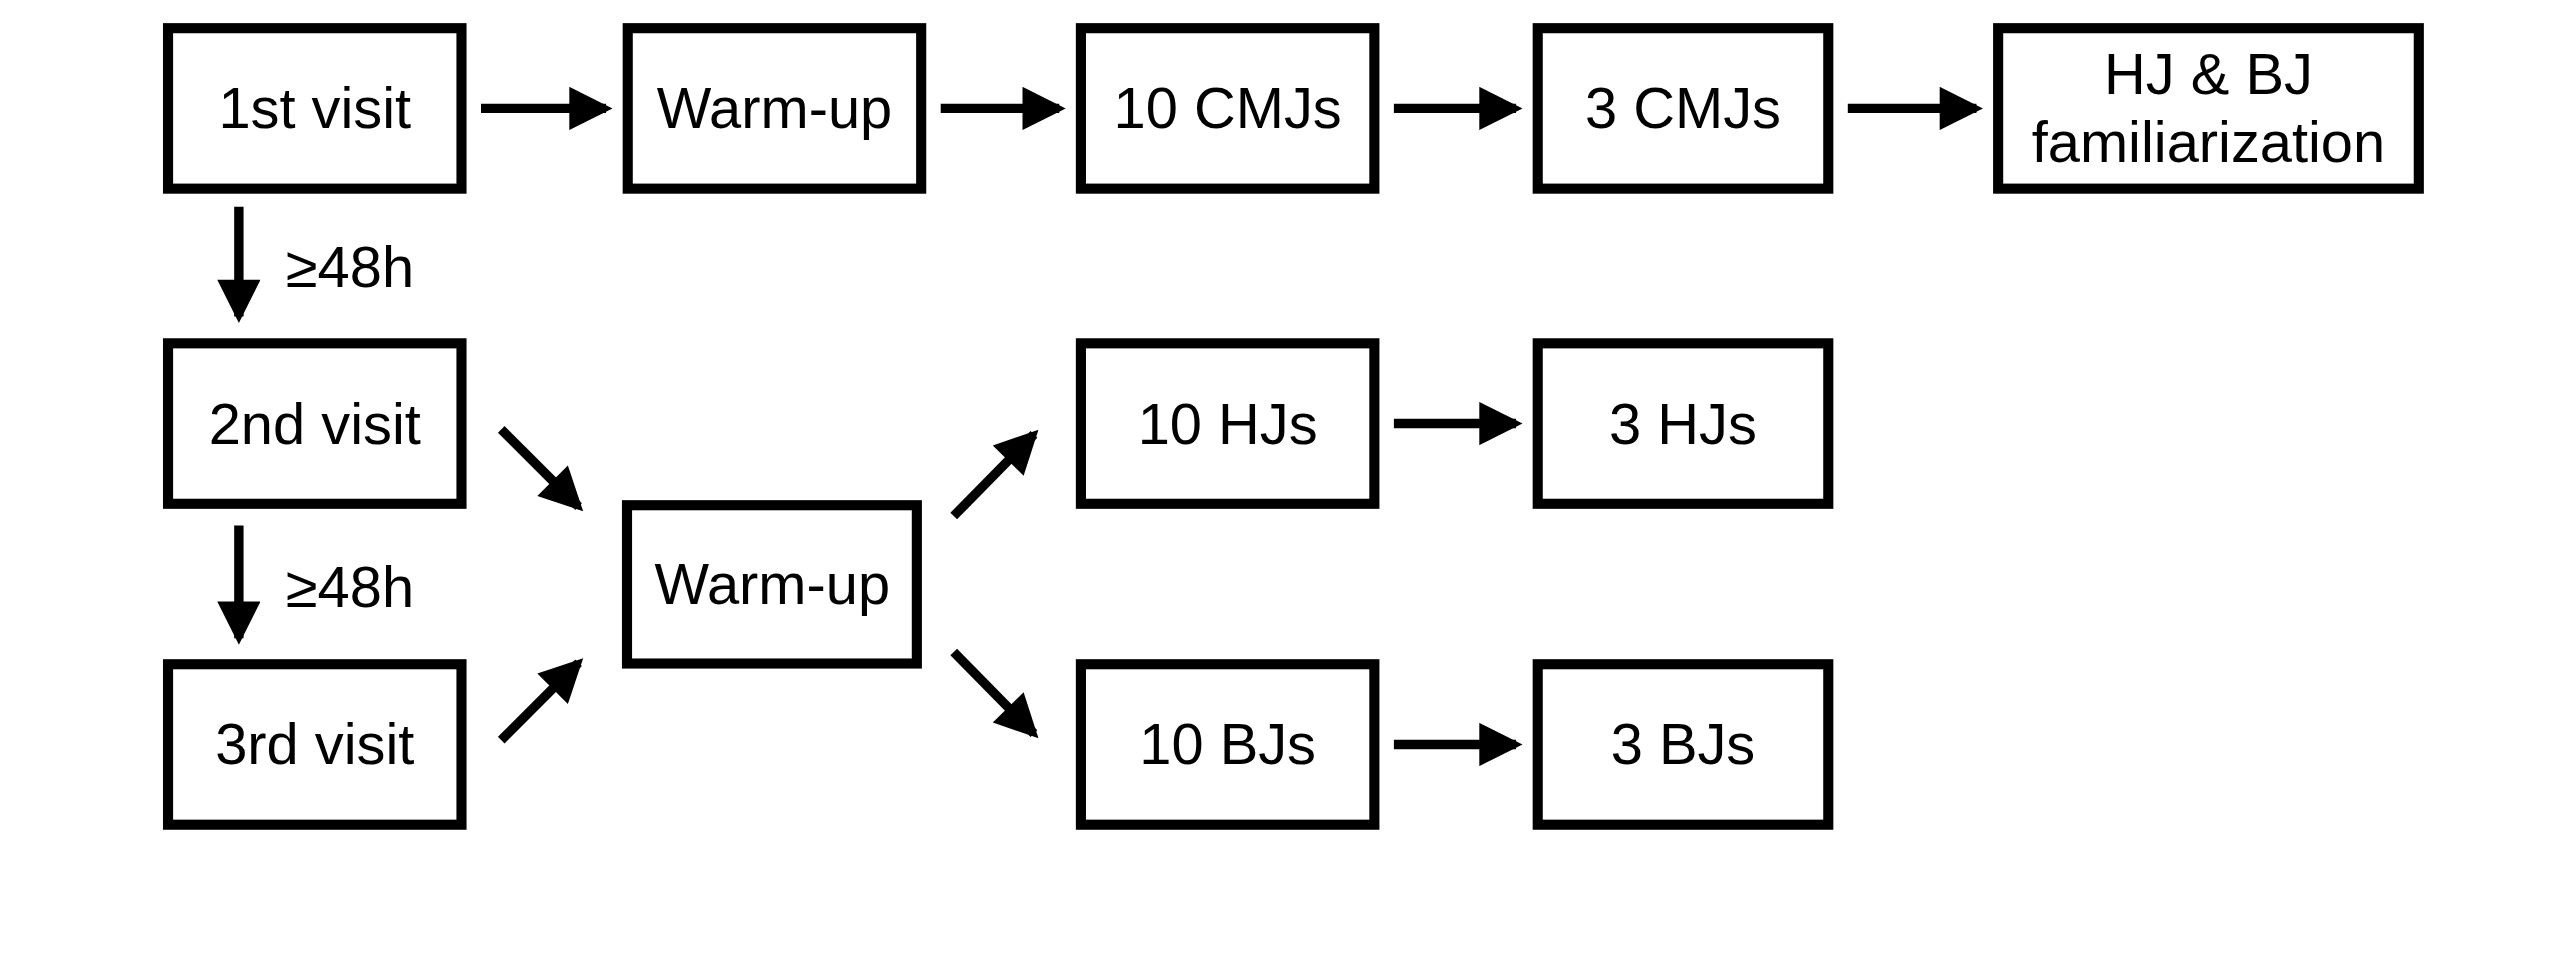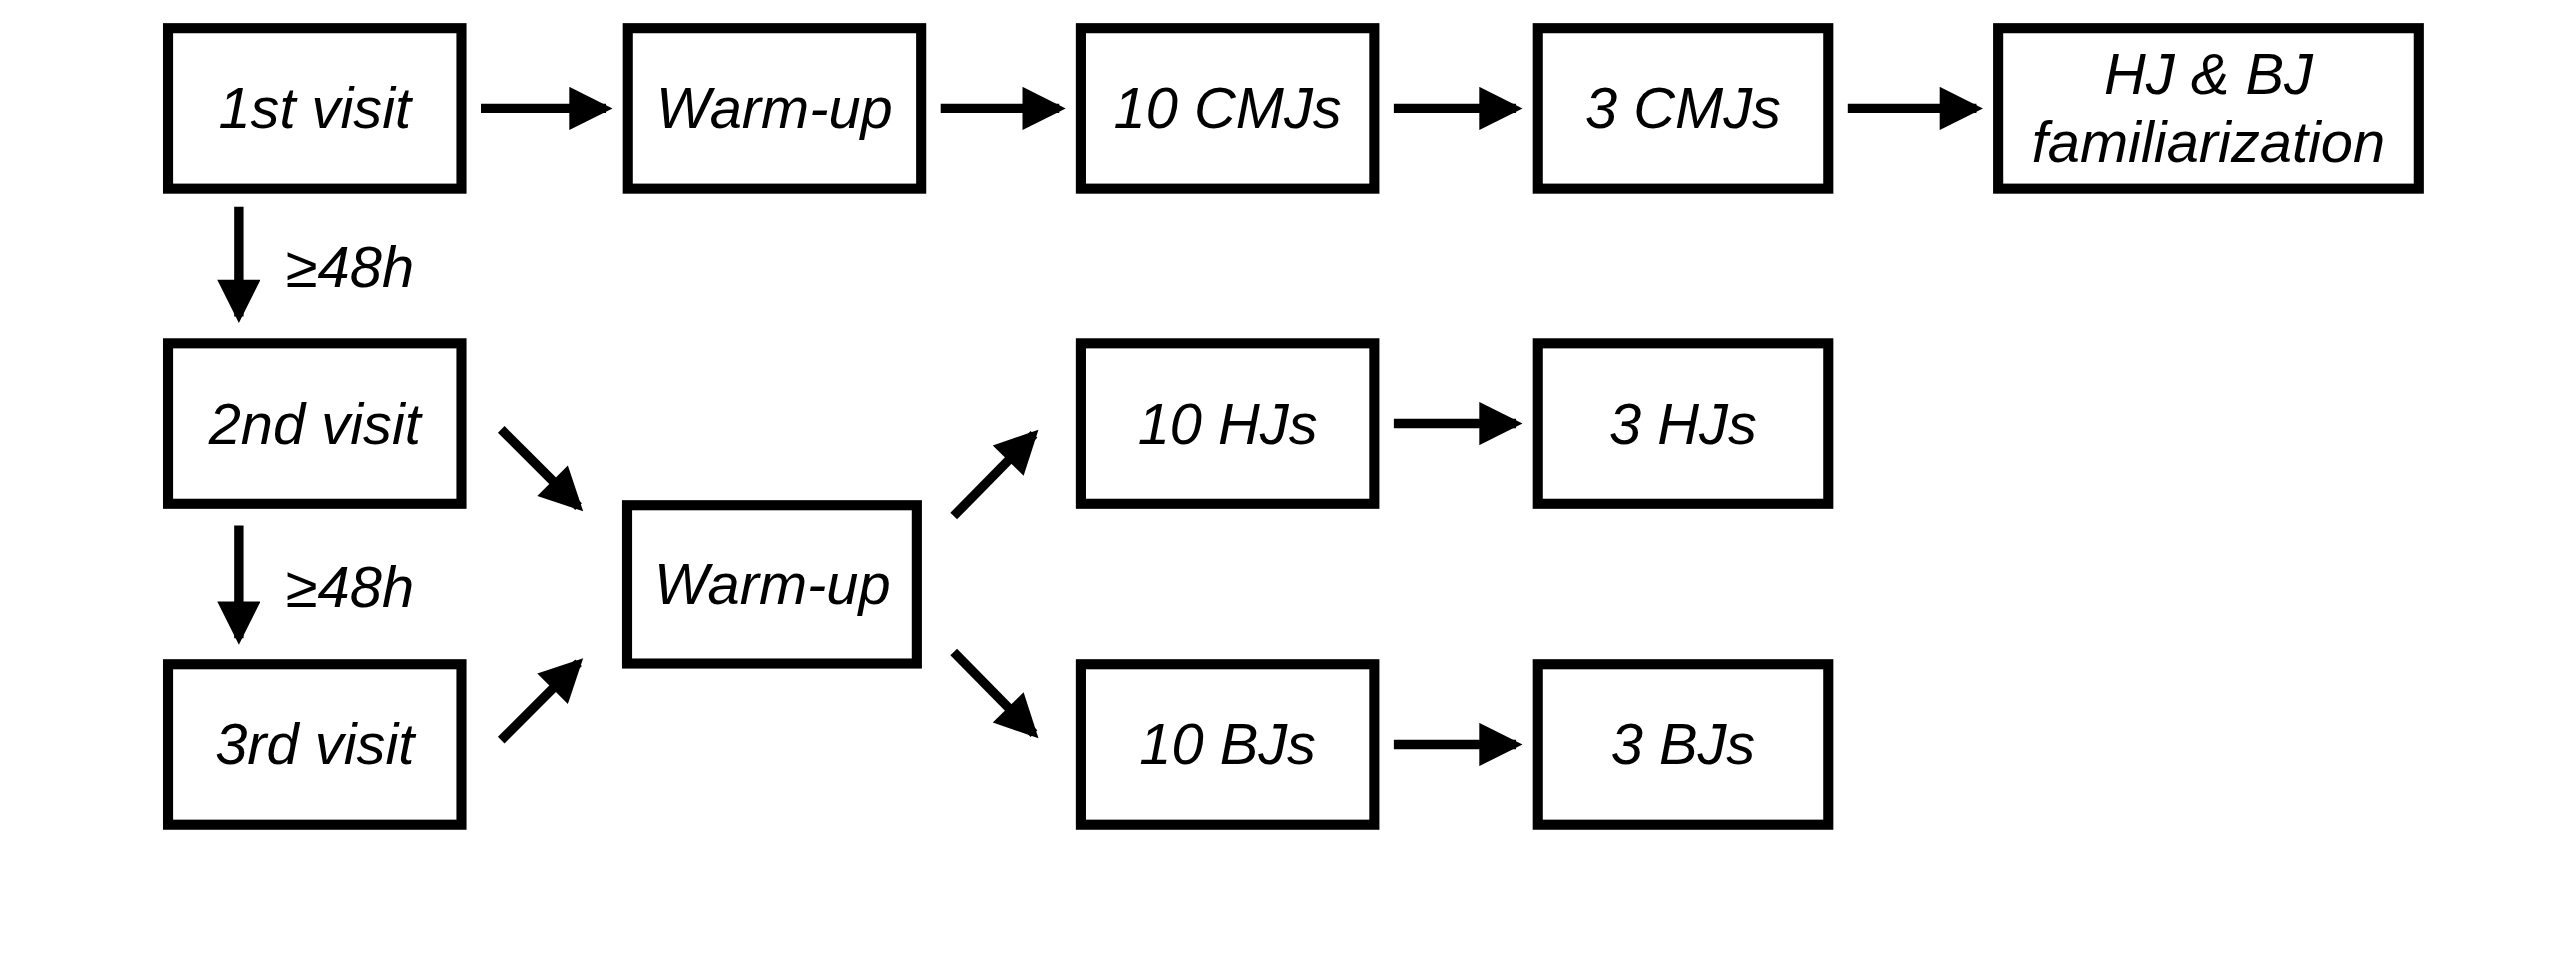--- a/index.html
+++ b/index.html
@@ -6,21 +6,20 @@
     margin: 0;
     padding: 0;
     background: #ffffff;
   }
   .stage {
     width: 2576px;
     height: 850px;
     position: relative;
     background: #ffffff;
     overflow: hidden;
-    font-style: italic;
   }
   svg.flowchart {
     display: block;
     width: 100%;
     height: 100%;
   }
   .node-rect {
     fill: #ffffff;
     stroke: #000000;
     stroke-width: 14;

